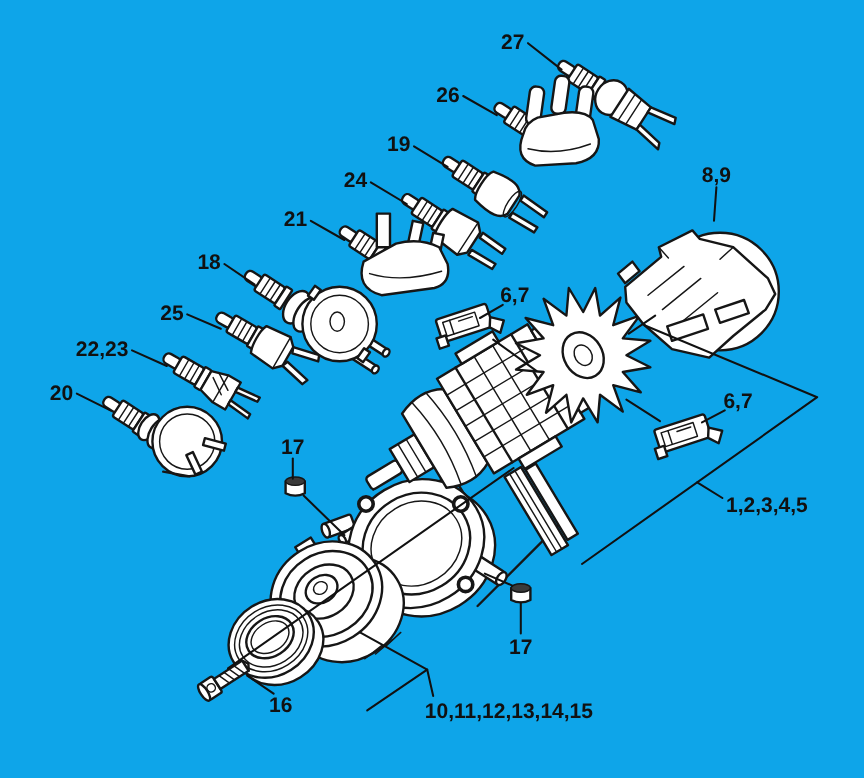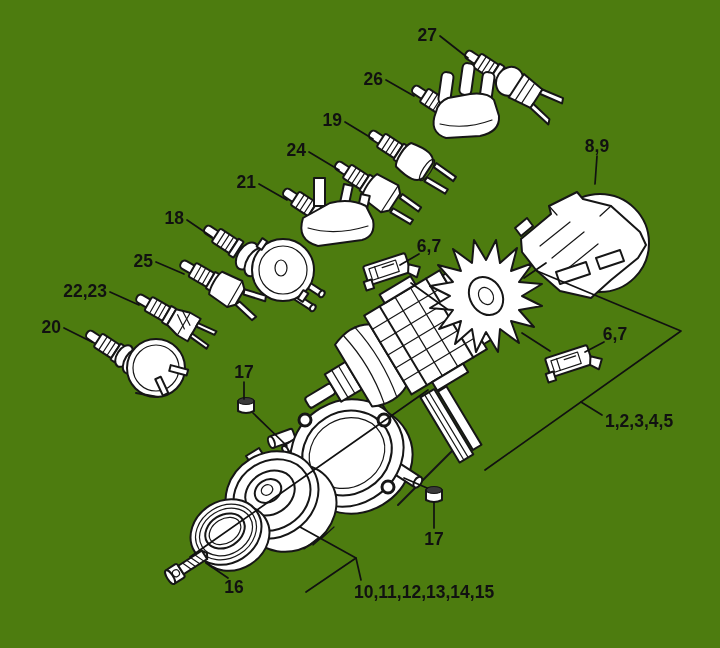--- a/index.html
+++ b/index.html
@@ -1,16 +1,16 @@
 <!DOCTYPE html>
 <html><head>
 <meta charset="utf-8">
 <style>
   html,body{margin:0;padding:0;background:#ffffff;}
-  .stage{position:relative;width:720px;height:648px;background:#4d7c0f;overflow:hidden;}
+  .stage{position:relative;width:720px;height:648px;background:#0ea5e9;overflow:hidden;}
   svg{display:block;}
   .callout{font-family:"Liberation Sans",sans-serif;font-weight:bold;font-size:17.5px;fill:#111;}
   .ink{stroke:#161616;fill:none;stroke-width:2;stroke-linejoin:round;stroke-linecap:round;}
   .inkfill{stroke:#161616;fill:#ffffff;stroke-width:2;stroke-linejoin:round;}
   .thin{stroke:#161616;fill:none;stroke-width:1.2;stroke-linejoin:round;stroke-linecap:round;}
   .leader{stroke:#111;fill:none;stroke-width:1.7;stroke-linecap:round;stroke-linejoin:round;}
   .hole{stroke:#161616;fill:#ffffff;stroke-width:3;}
   .dark{fill:#3a3a3a;stroke:#161616;stroke-width:1.2;}
 </style>
 </head>

